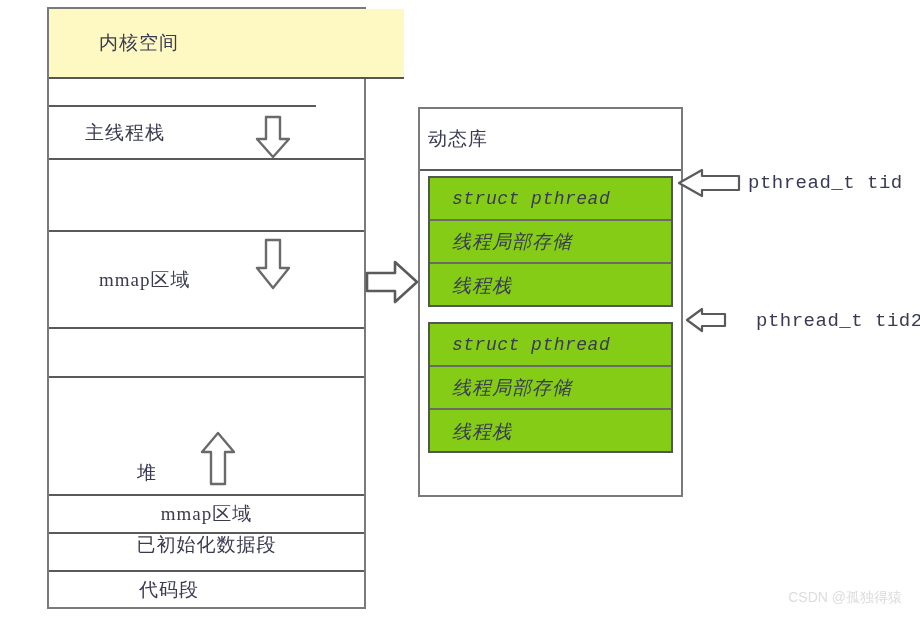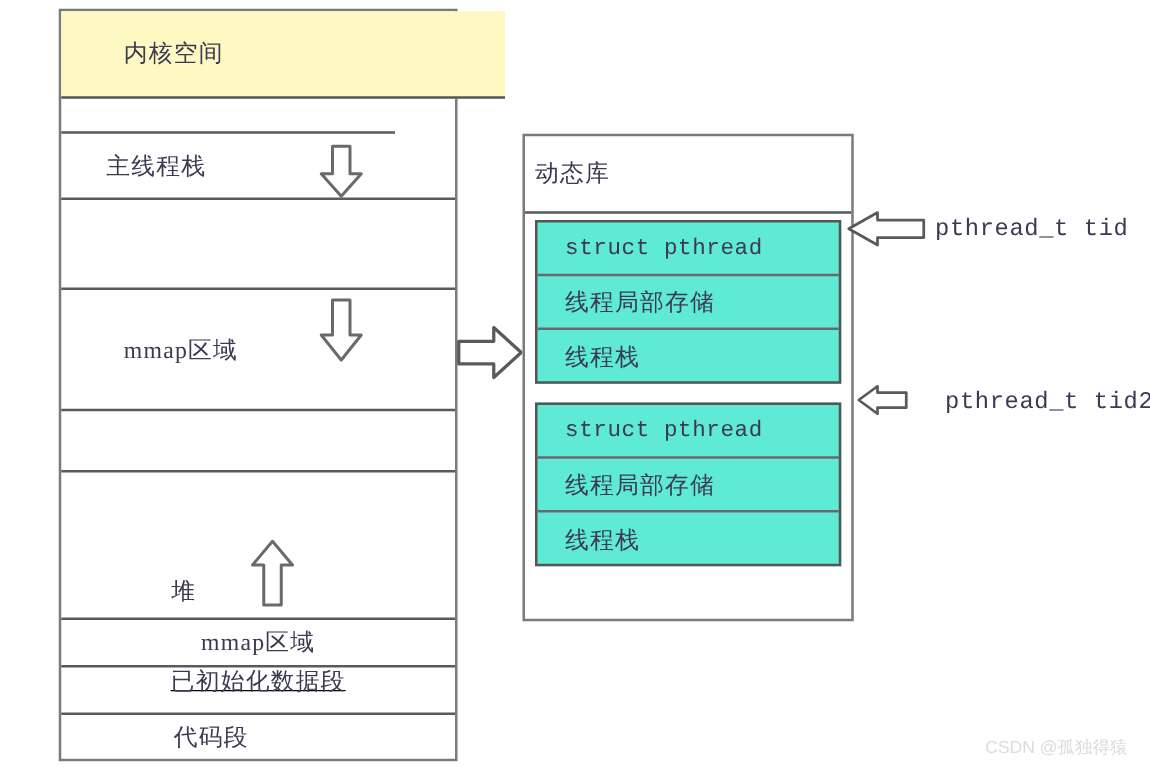--- a/index.html
+++ b/index.html
@@ -90,21 +90,22 @@
     align-items: center;
   }
   #dylib-title .lbl { margin-left: 8px; }
 
   .thread-block {
     position: absolute;
     left: 8px;
     width: 245px;
     box-sizing: border-box;
     border: 2px solid #555;
-    background: #5eead4;
+    background: #84cc16;
+    font-style: italic;
   }
   .thread-block .trow {
     box-sizing: border-box;
     height: 43px;
     display: flex;
     align-items: center;
     border-bottom: 2px solid #6a6a6a;
   }
   .thread-block .trow:last-child { border-bottom: none; }
   .thread-block .trow .lbl,
@@ -182,21 +183,21 @@
         <svg width="42" height="56" viewBox="0 0 42 56">
           <path d="M21 3 L37 22 L28 22 L28 54 L14 54 L14 22 L5 22 Z" fill="#ffffff" stroke="#6a6a6a" stroke-width="2.4" stroke-linejoin="round"></path>
         </svg>
       </span>
     </div>
 
     <div class="row" style="left:0px; top:485px; width:315px; height:38px; justify-content:center;">
       <span class="lbl">mmap区域</span>
     </div>
 
-    <div class="row" style="left:0px; top:523px; width:315px; height:24px; justify-content:center;text-decoration:underline;">
+    <div class="row" style="left:0px; top:523px; width:315px; height:24px; justify-content:center;">
       <span class="lbl">已初始化数据段</span>
     </div>
 
     <div class="row" style="left:0px; top:561px; width:315px; height:37px;">
       <span class="lbl" style="margin-left:90px;">代码段</span>
     </div>
 
   </div>
 
   <div class="arrow" style="left:364px; top:258px;">

